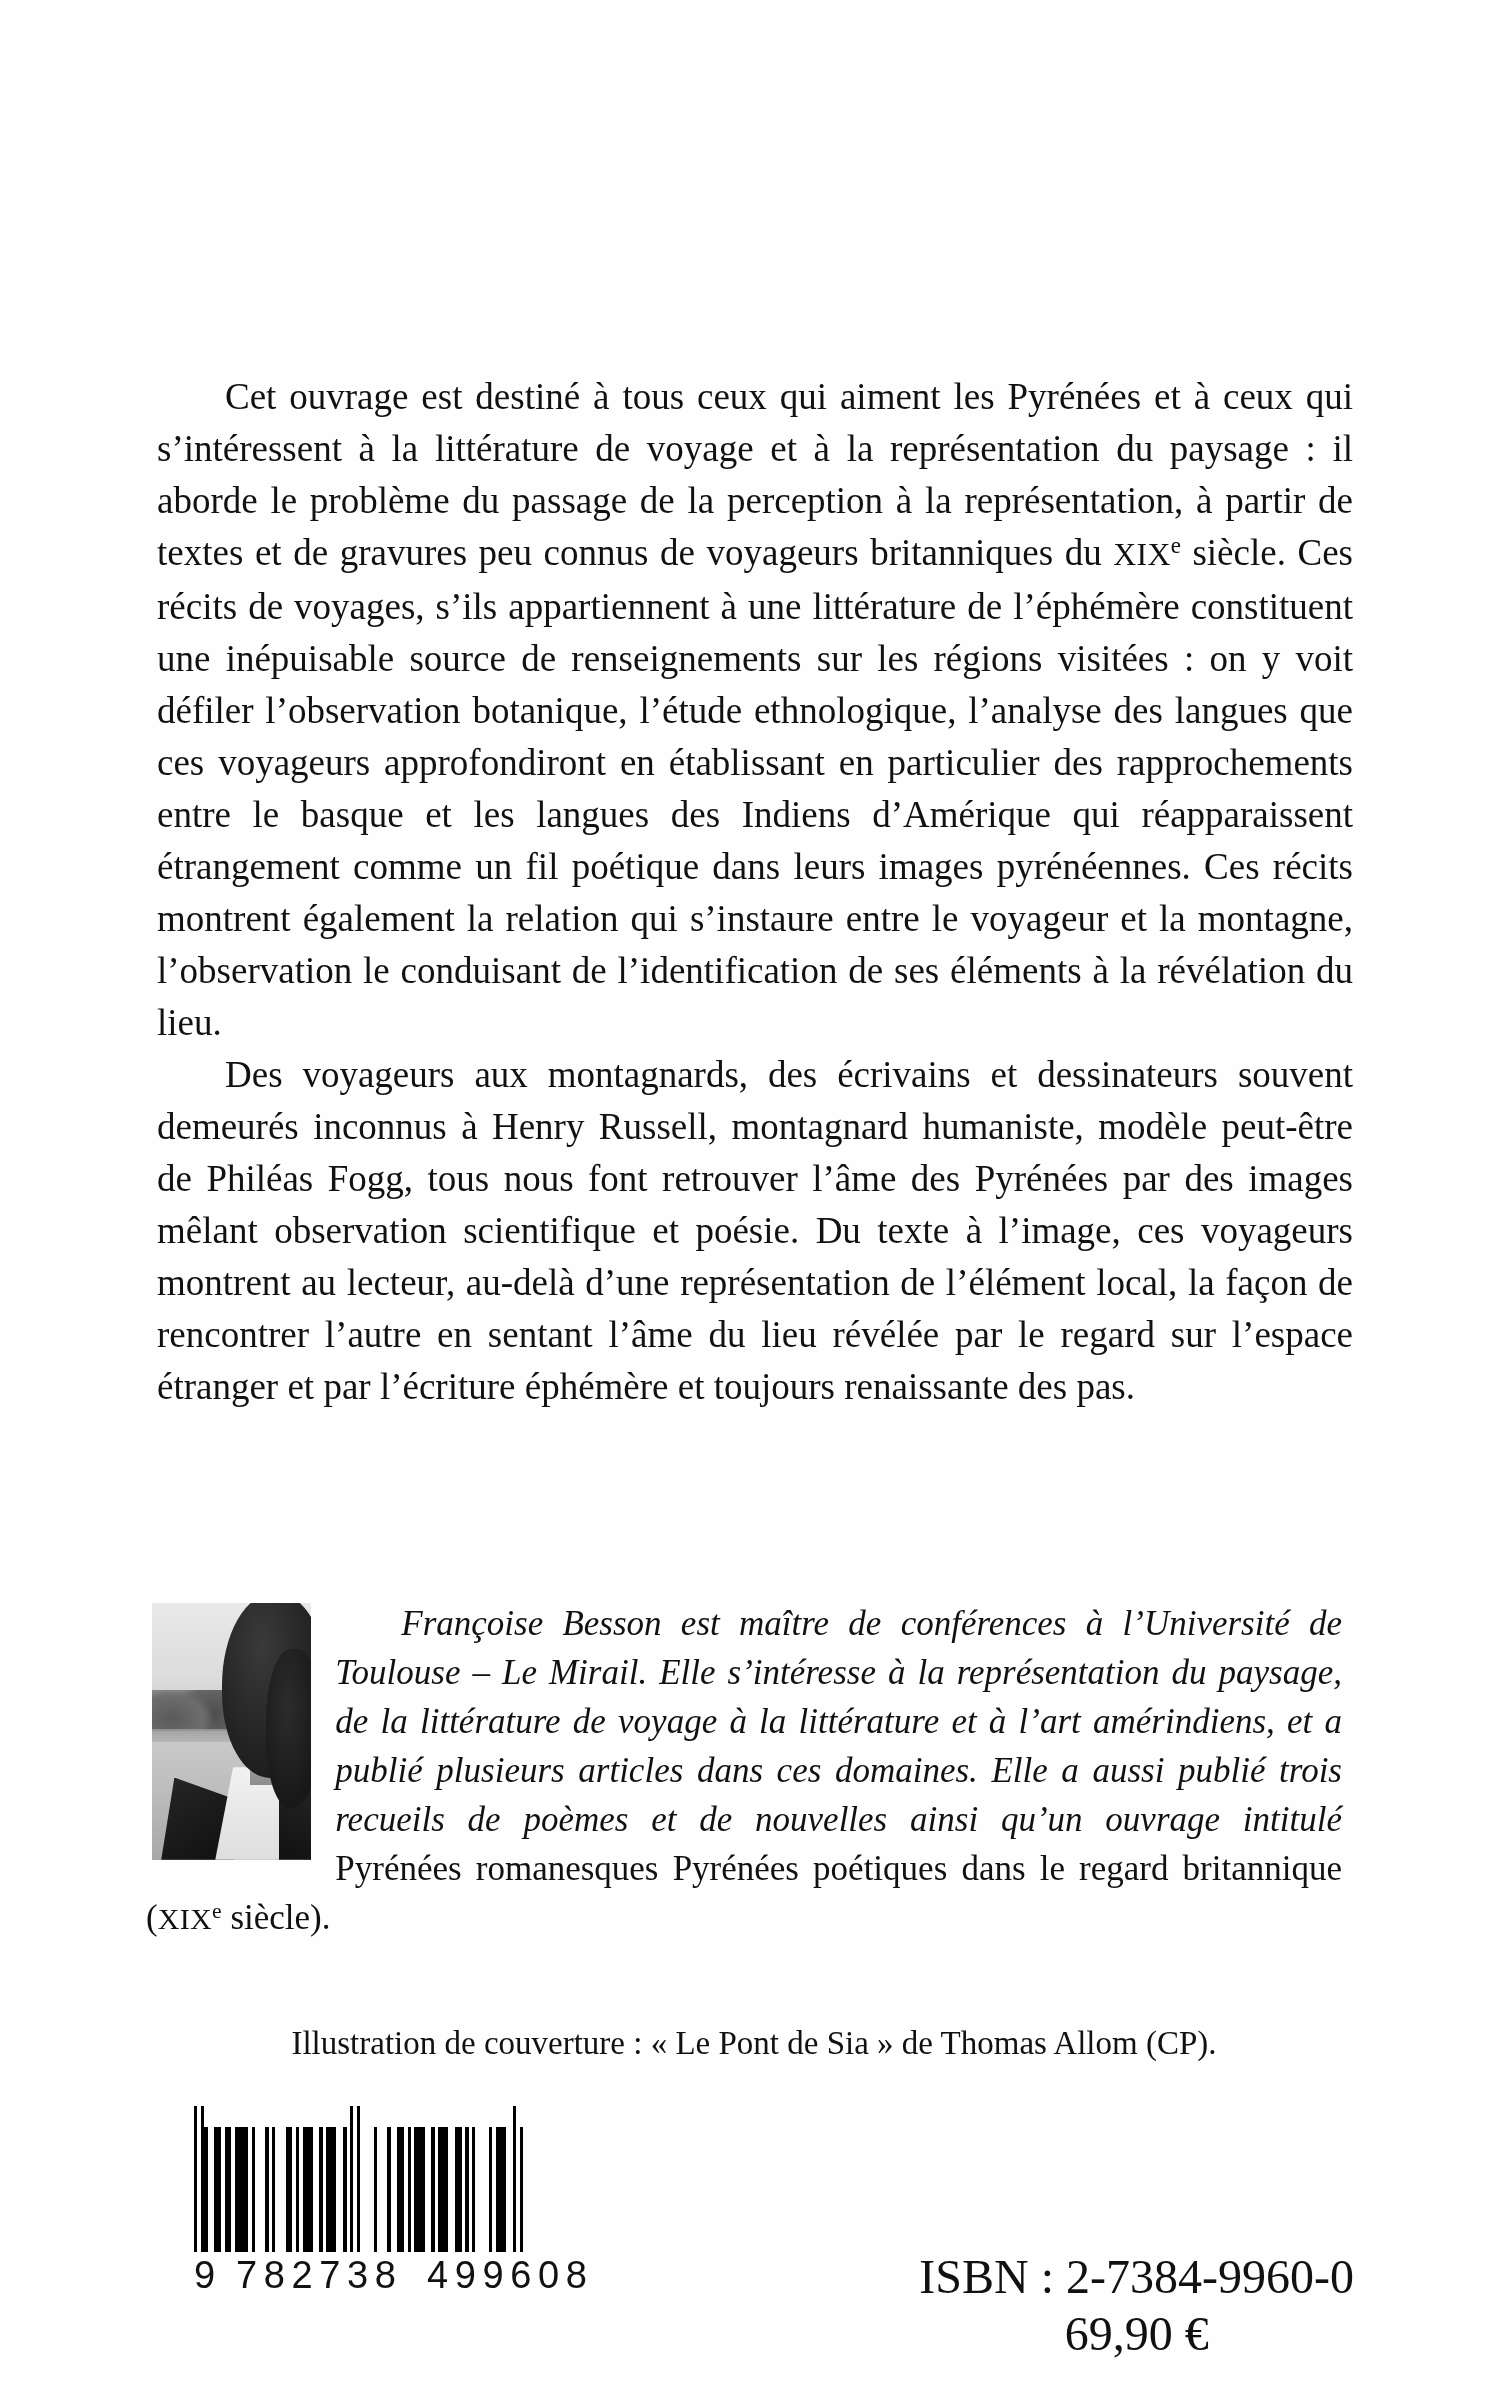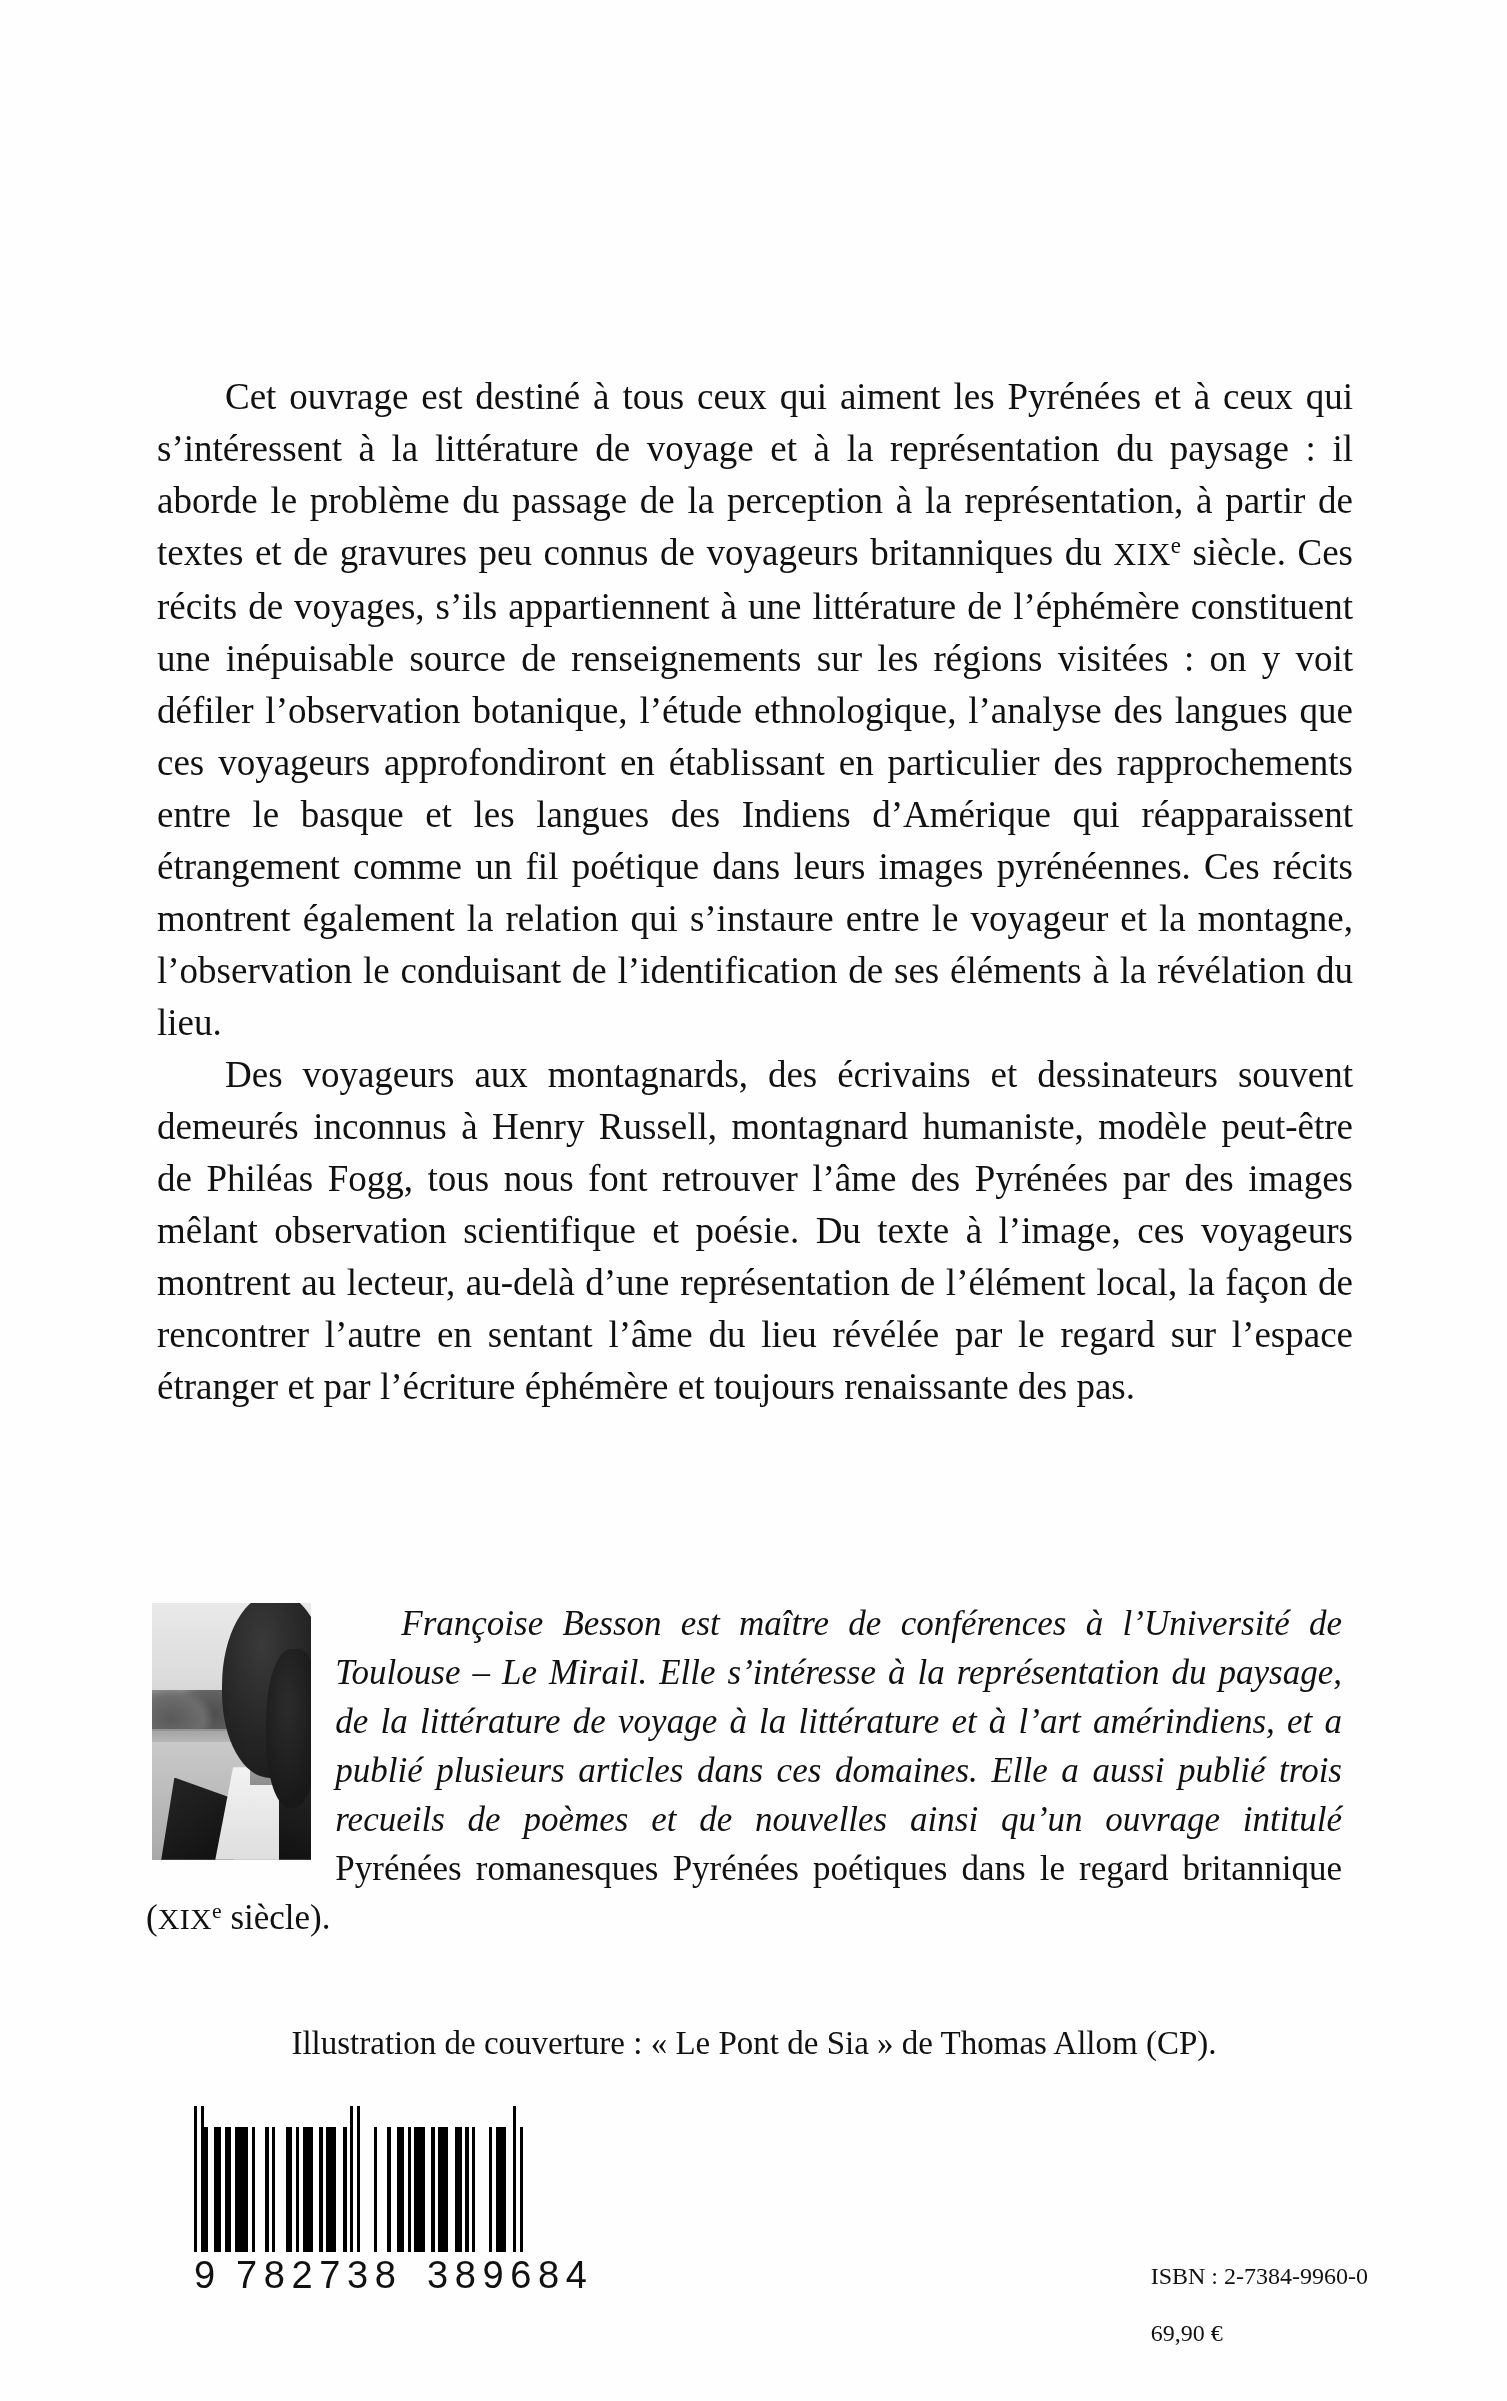--- a/index.html
+++ b/index.html
@@ -223,24 +223,24 @@
     font-family: "Liberation Sans", "DejaVu Sans", sans-serif;
     display: flex;
   }
   .barcode-digits .lead { margin-right: 19px; }
   .barcode-digits .grp { letter-spacing: 6.6px; }
   .barcode-digits .grp2 { margin-left: 24.6px; letter-spacing: 6.6px; }
 
   
   .isbn-block {
     position: absolute;
-    right: 140px;
+    right: 154px;
     top: 2248px;
-    text-align: left;
-    font-size: 24px;
+    text-align: center;
+    font-size: 48px;
     line-height: 57px;
     font-family: "Liberation Serif", "DejaVu Serif", serif;
   }
 </style>
 </head>
 <body>
 
 <div class="page">
 
 
@@ -367,21 +367,21 @@
         <i style="width: 3.4px;"></i>
         <i class="g tall" style="width: 3.4px;"></i>
         <i class="g tall" style="width: 3.4px;"></i>
         <i class="tall" style="width: 3.4px;"></i>
         <i class="g" style="width: 3.4px;"></i>
         <i style="width: 3.4px;"></i>
       </div>
     <div class="barcode-digits">
       <span class="lead">9</span>
       <span class="grp">782738</span>
-      <span class="grp2">389684</span>
+      <span class="grp2">499608</span>
     </div>
   </div>
 
   <div class="isbn-block">
     <div>ISBN : 2-7384-9960-0</div>
     <div>69,90 €</div>
   </div>
 
 </div>
 

